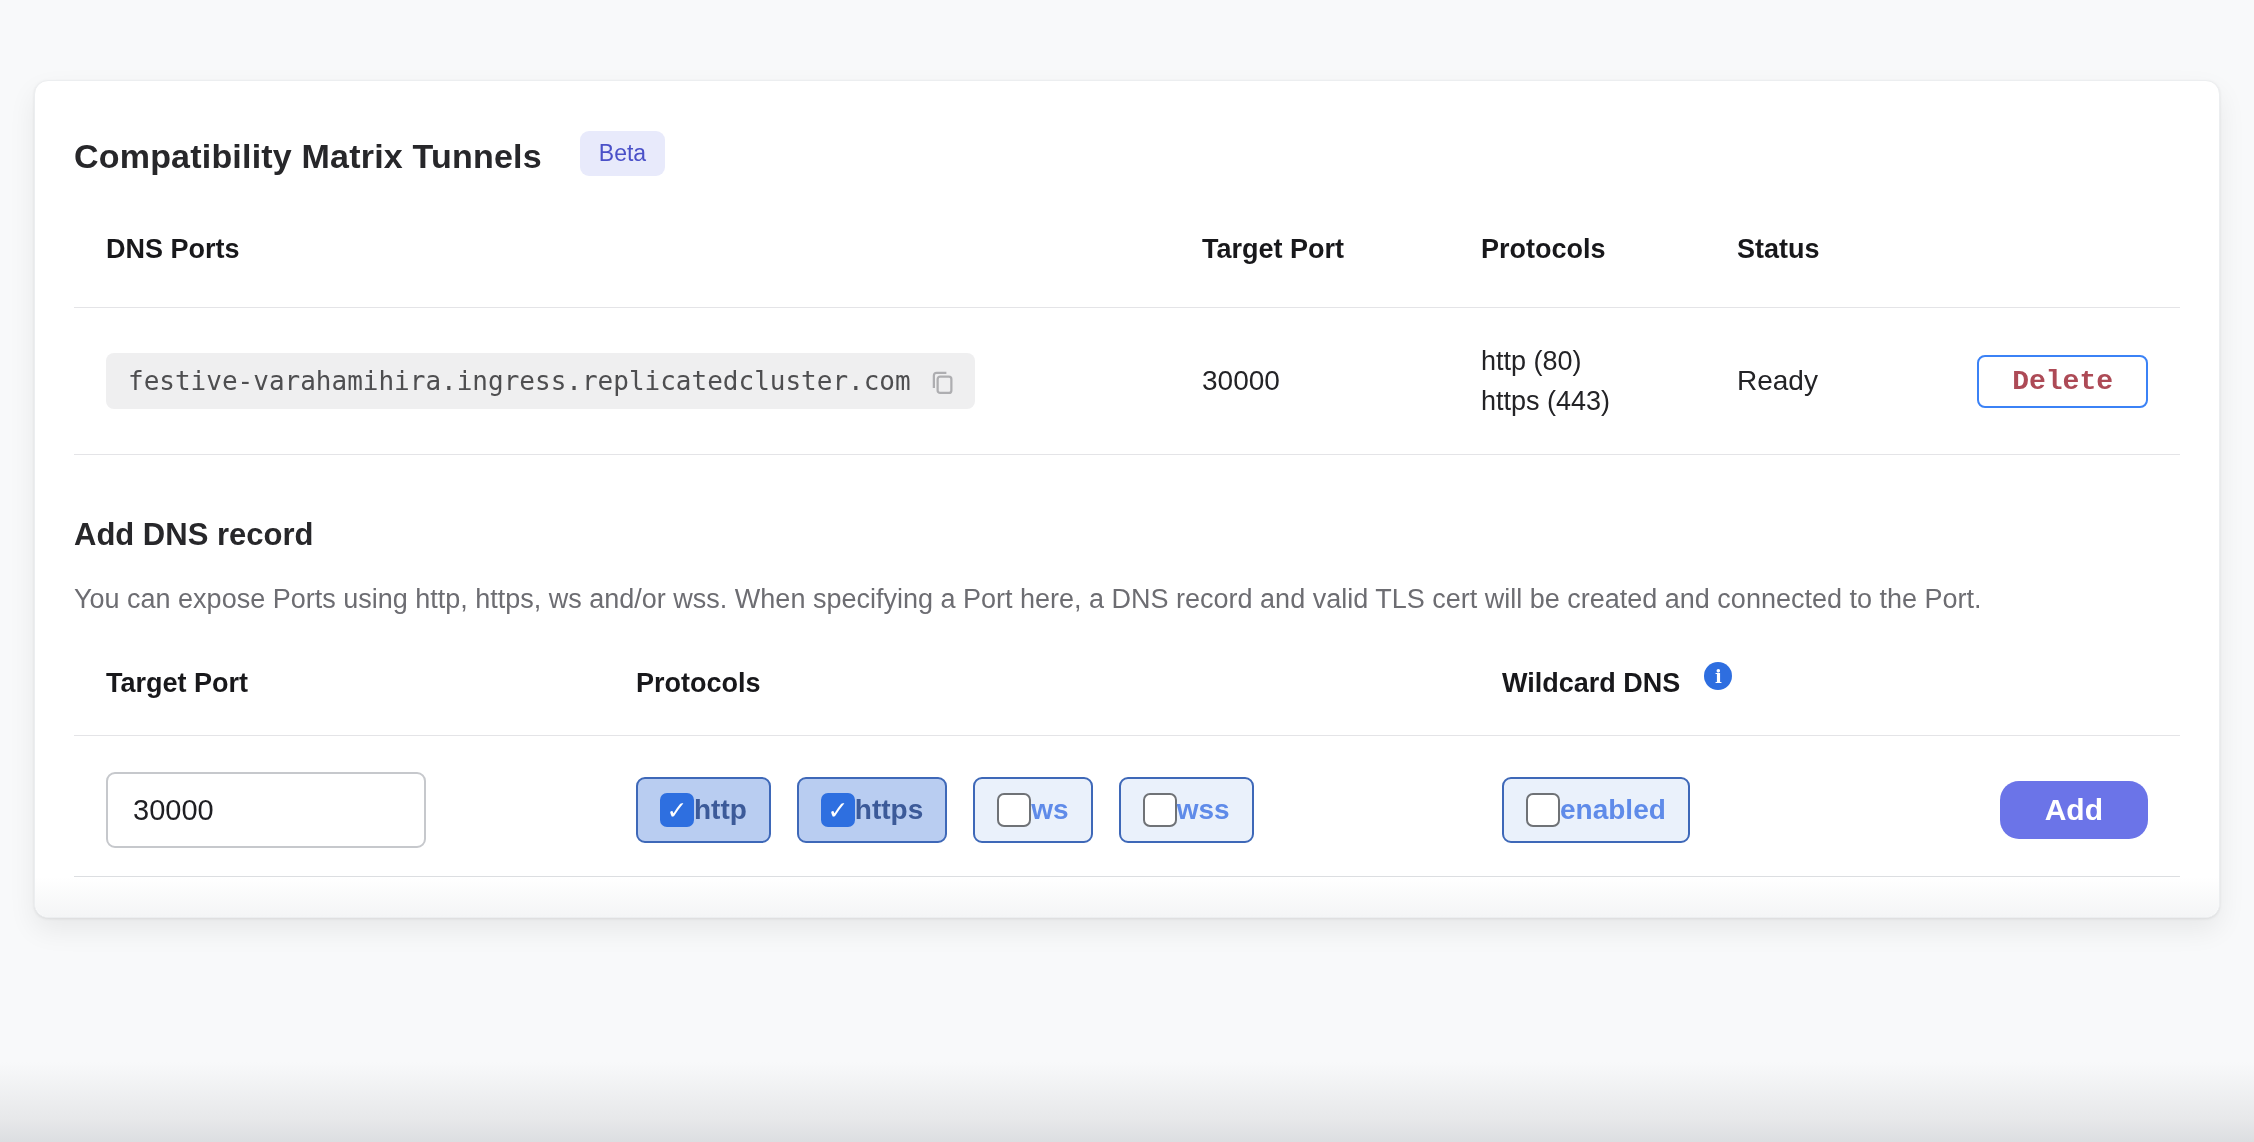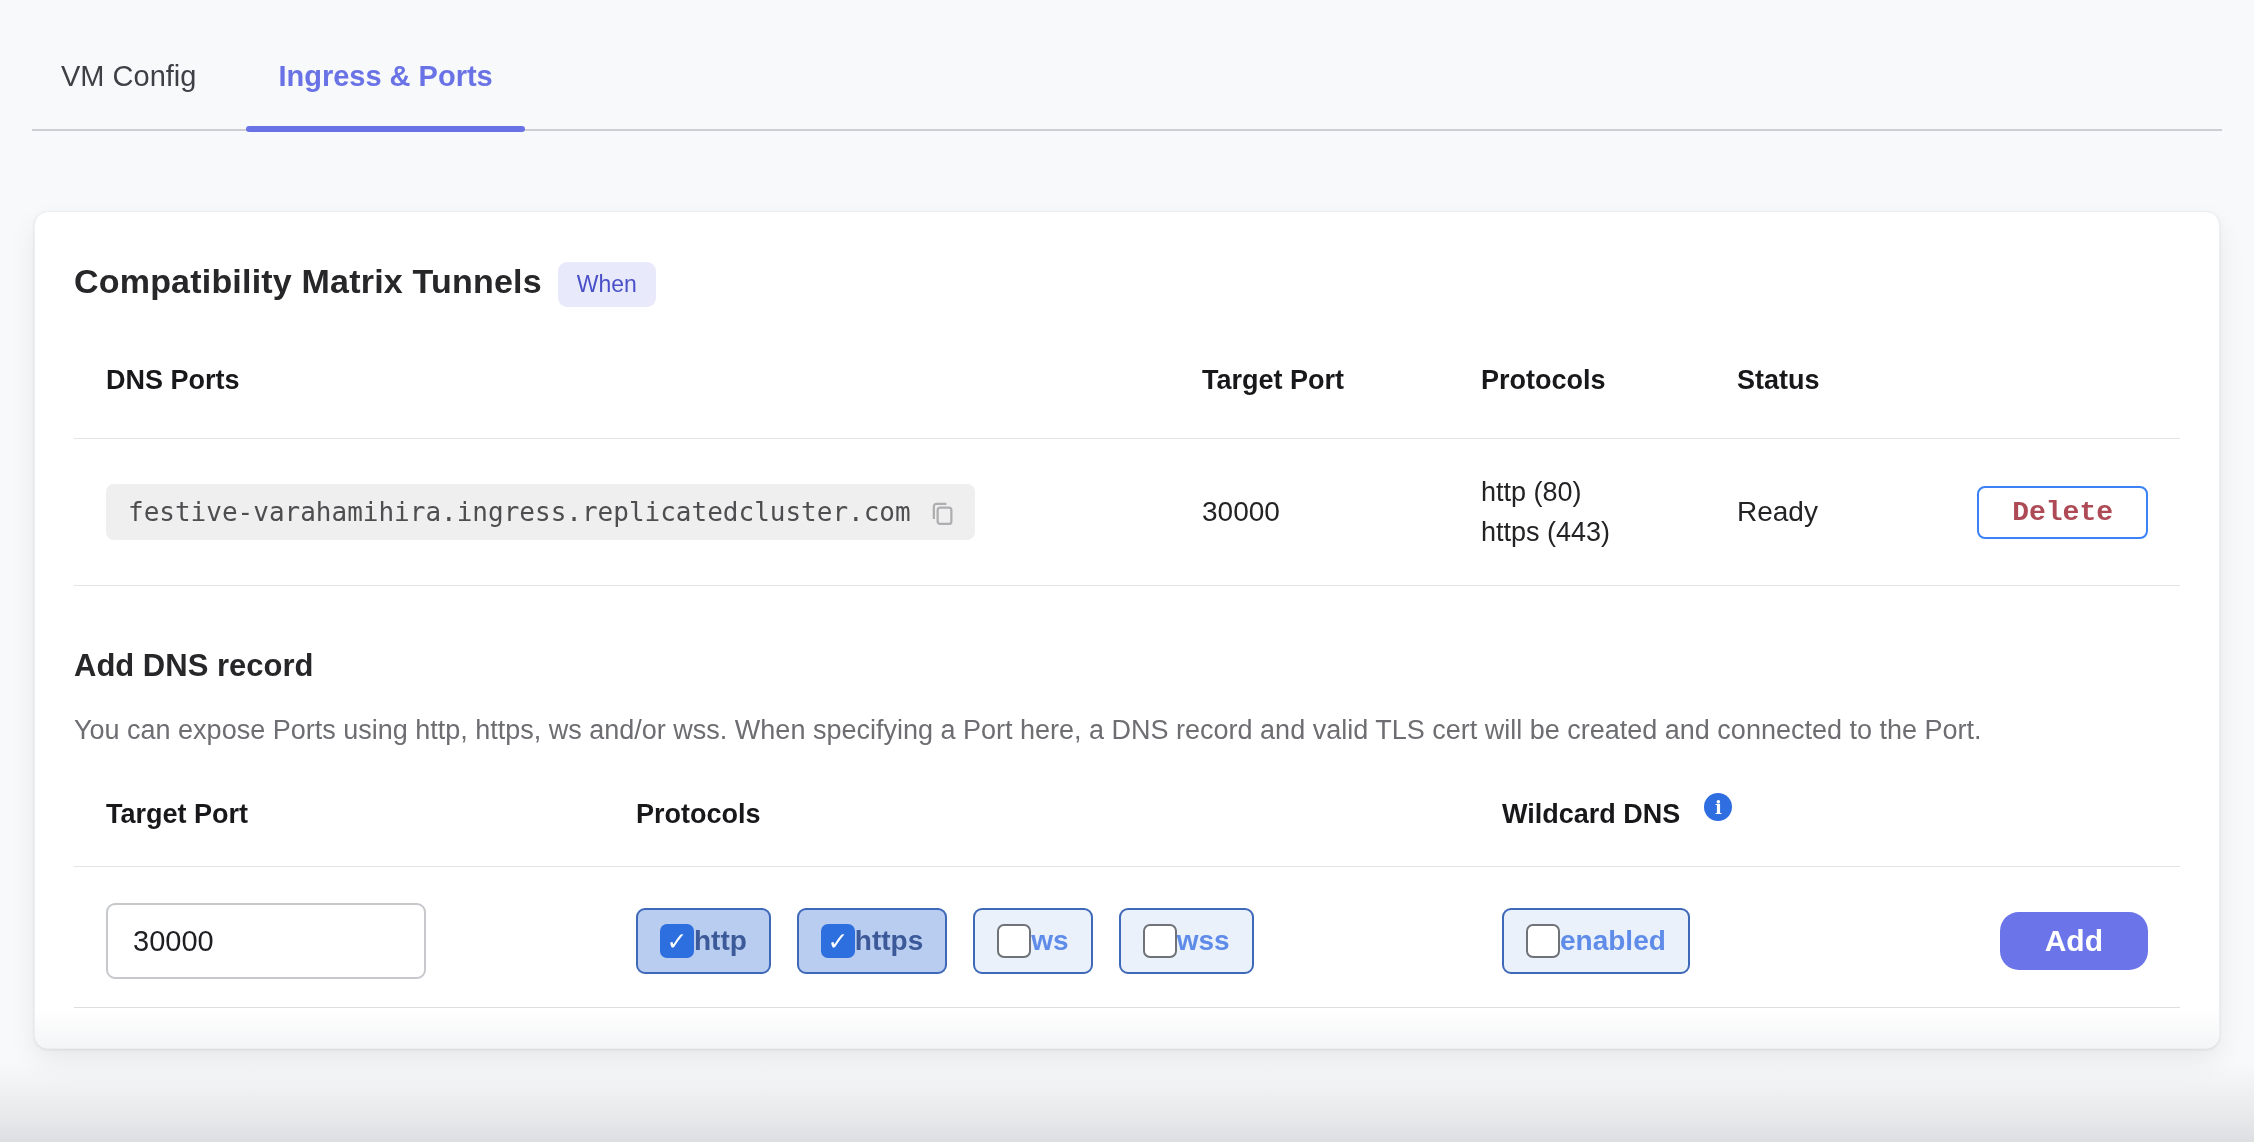--- a/index.html
+++ b/index.html
@@ -17,21 +17,21 @@
   .tab-active { padding-left:32px; padding-right:32px; color:#6a73e6; font-weight:700; }
   .tab-active::after { content:""; position:absolute; left:0; right:0; bottom:-3px; height:6px; background:#6a73e6; border-radius:3px; }
 
   
   .card {
     margin:80px 34px 0 34px; background:#ffffff; border:1px solid #eceef0; border-radius:14px;
     box-shadow:0 1px 3px rgba(0,0,0,.08), 0 12px 28px rgba(0,0,0,.07);
   }
   .card-inner { padding:0 39px; }
 
-  .title-row { display:flex; align-items:flex-start; gap:16px; padding-top:50px; }
+  .title-row { display:flex; align-items:flex-end; gap:38px; padding-top:50px; }
   .card-title { font-size:34px; font-weight:600; color:#27272a; letter-spacing:.2px; }
   .beta-badge { background:#e8eafb; color:#4a50c8; font-size:23px; padding:9px 19px; border-radius:9px; }
 
   
   .t-grid { display:grid; grid-template-columns:1128px 279px 256px 200px 1fr; align-items:center; }
   .t-head { margin-top:58px; border-bottom:1px solid #e4e4e7; }
   .t-head .th { font-size:27px; font-weight:700; color:#18181b; padding-bottom:42px; }
   .cell-first { padding-left:32px; }
   .t-row { border-bottom:1px solid #e4e4e7; min-height:147px; }
   .dns-pill {
@@ -89,31 +89,27 @@
   }
 
   .card-divider { border-top:1px solid #dcdee1; margin-top:0; }
   .card-footer { height:40px; background:linear-gradient(#ffffff,#f4f5f6); border-radius:0 0 14px 14px; }
 </style>
 </head>
 <body>
 
 <div class="page">
 
-  <div class="tabs">
-    <div class="tab tab-vm">VM Config</div>
-    <div class="tab tab-active">Ingress &amp; Ports</div>
-  </div>
 
   <div class="card">
     <div class="card-inner">
 
       <div class="title-row">
         <div class="card-title">Compatibility Matrix Tunnels</div>
-        <div class="beta-badge">When</div>
+        <div class="beta-badge">Beta</div>
       </div>
 
       <div class="t-grid t-head">
         <div class="th cell-first">DNS Ports</div>
         <div class="th">Target Port</div>
         <div class="th">Protocols</div>
         <div class="th">Status</div>
         <div class="th"></div>
       </div>
 

